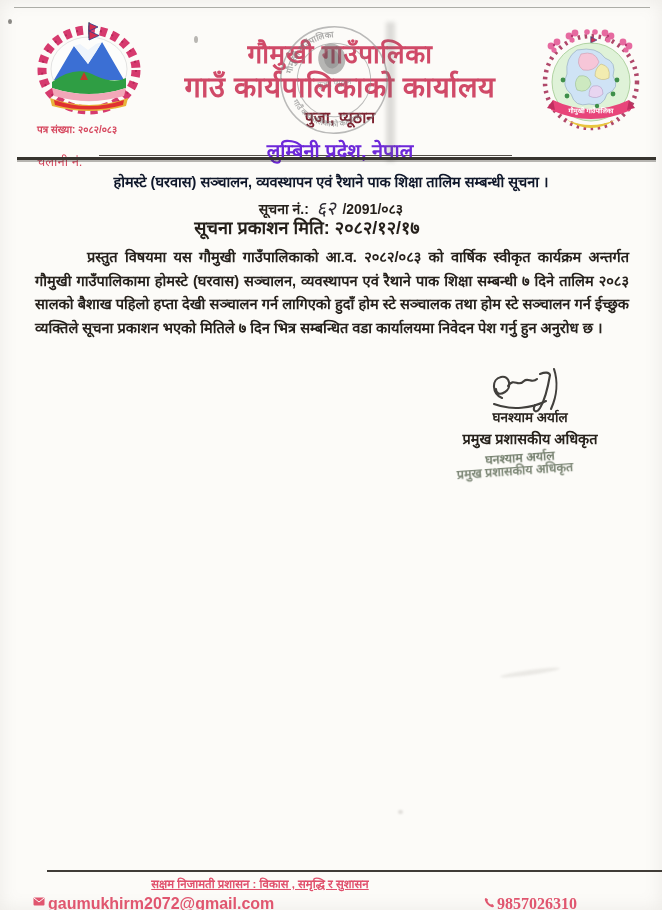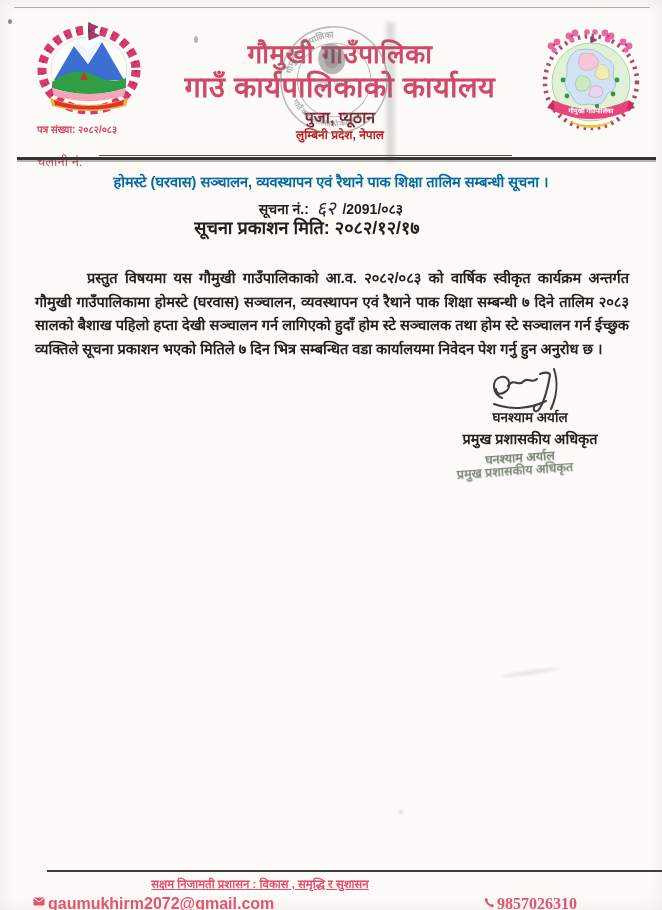--- a/index.html
+++ b/index.html
@@ -11,38 +11,38 @@
     box-shadow:inset 0 0 18px rgba(120,115,105,.12);
   }
   .abs{position:absolute;}
   
   .top-line{left:14px;right:12px;top:7px;height:1px;background:#9a9a94;opacity:.8;}
   
   .hdr-center{left:150px;top:40px;width:380px;text-align:center;line-height:1.08;}
   .muni-name{font-size:26px;font-weight:700;color:#d04a68;letter-spacing:.5px;}
   .office-name{font-size:29px;font-weight:700;color:#d04a68;margin-top:4px;letter-spacing:.5px;}
   .place{font-size:16px;font-weight:700;color:#7c2230;margin-top:6px;}
-  .province{font-size:12px;font-weight:700;color:#b91c1c;margin-top:2px;}
+  .province{font-size:20px;font-weight:700;color:#6d28d9;margin-top:14px;}
   .letter-no{left:37px;top:122px;font-size:10px;font-weight:700;color:#d6485f;}
   .dispatch{left:37px;top:152px;font-size:13px;font-weight:400;color:#d6485f;}
   .challan-line{left:99px;top:155px;width:413px;height:1px;background:#55504a;}
   .thick-rule{left:17px;right:6px;top:157px;height:3px;background:#37342f;box-shadow:0 2px 0 rgba(55,52,47,.35);}
   
   .hdr-stamp{left:276px;top:22px;width:116px;height:116px;opacity:.58;transform:rotate(-6deg);}
   .streak{left:386px;top:22px;width:9px;height:140px;background:#6f6d6a;opacity:.22;filter:blur(2px);}
   .speck{background:#8a8884;border-radius:50%;}
   
-  .subject{left:0;top:171px;width:662px;text-align:center;font-size:14.5px;font-weight:700;color:#0369a1;}
+  .subject{left:0;top:171px;width:662px;text-align:center;font-size:14.5px;font-weight:700;color:#0f172a;}
   .notice-no{left:0;top:194px;width:662px;text-align:center;font-size:14px;font-weight:700;color:#241f1a;}
   .hand-num{display:inline-block;font-size:19px;font-weight:400;color:#2e2a33;transform:rotate(-3deg) translateY(1px);font-style:italic;padding:0 3px;}
   .pub-date{left:0;top:215px;width:614px;text-align:center;font-size:18px;font-weight:700;color:#241f1a;}
   .body-par{
     left:35px;top:246px;width:594px;
     font-size:14.6px;font-weight:600;color:#26211c;
-    line-height:1.62;text-align:justify;text-indent:52px;margin-top:21px;
+    line-height:1.62;text-align:justify;text-indent:52px;
   }
   
   .sig-scribble{left:488px;top:364px;width:84px;height:50px;}
   .sig-name{left:430px;top:408px;width:200px;text-align:center;font-size:13.5px;font-weight:600;color:#2a251f;}
   .sig-title{left:420px;top:428px;width:220px;text-align:center;font-size:14.5px;font-weight:700;color:#26211b;}
   .stamp-name{left:420px;top:449px;width:200px;text-align:center;font-size:12.5px;font-weight:700;color:#5e6b57;opacity:.85;transform:rotate(-4deg);filter:blur(.3px);}
   .stamp-title{left:405px;top:462px;width:220px;text-align:center;font-size:12.5px;font-weight:700;color:#5e6b57;opacity:.8;transform:rotate(-4deg);filter:blur(.35px);}
   
   .footer-rule{left:47px;right:0;top:870px;height:2px;background:#403c37;}
   .slogan{left:120px;top:876px;width:280px;text-align:center;font-size:11.5px;font-weight:700;color:#e0506c;text-decoration:underline;}

